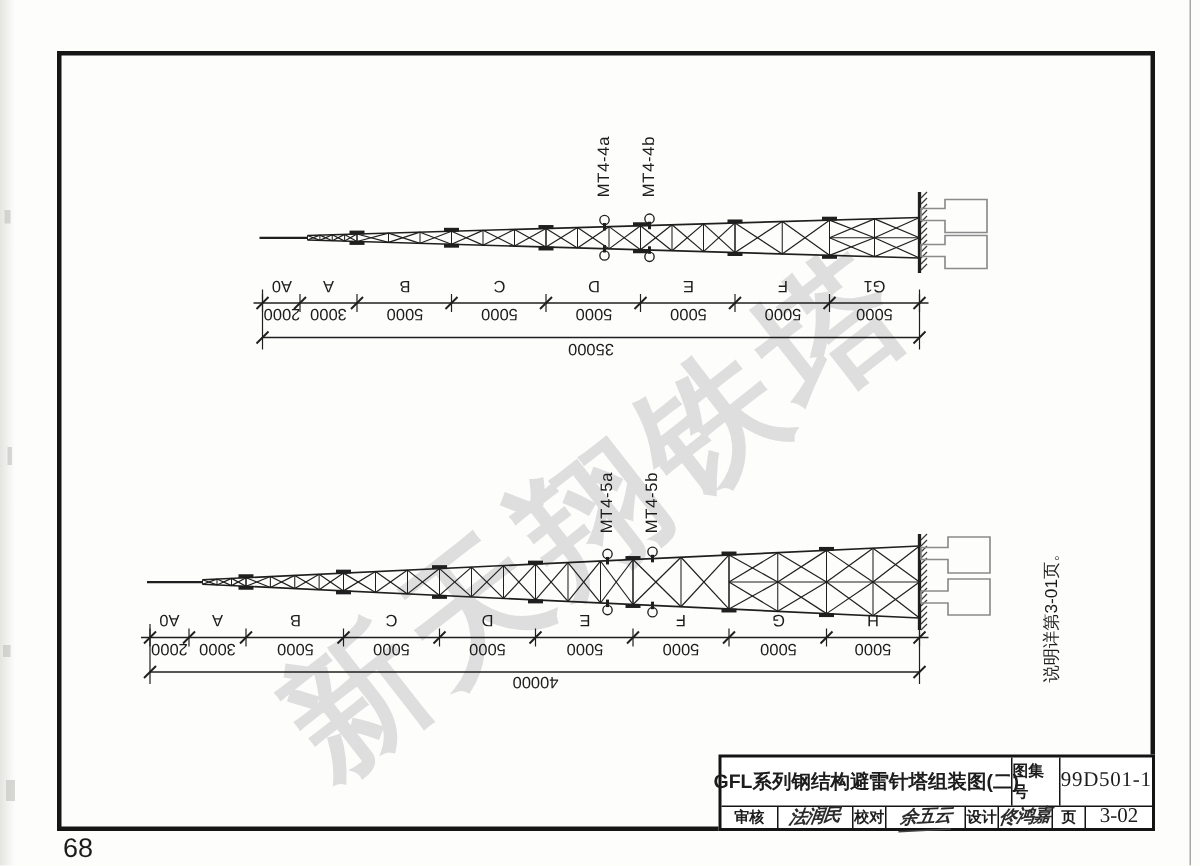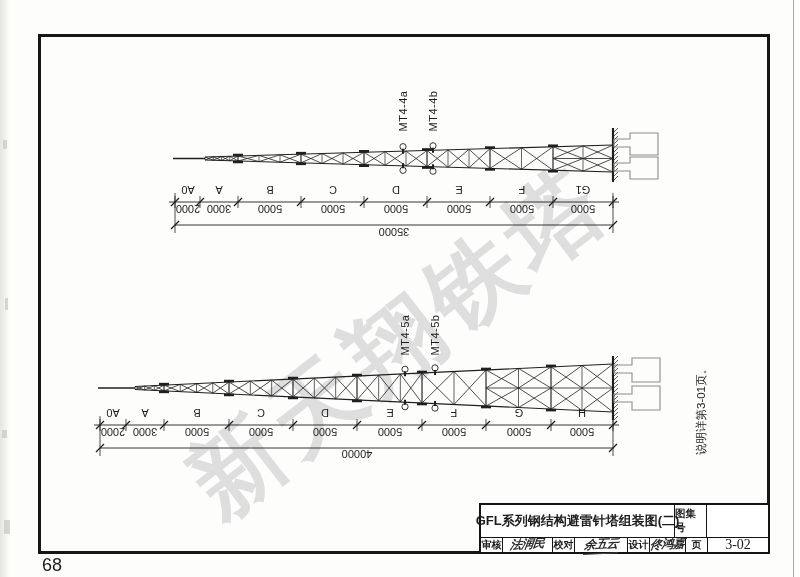--- a/index.html
+++ b/index.html
@@ -390,23 +390,24 @@
       <div class="mtlabel" style="left: 405px; top: 335px;">MT4-5a</div>
       <div class="mtlabel" style="left: 435px; top: 335px;">MT4-5b</div>
     </div>
 
   <div id="side-note">说明详第3-01页。</div>
 
   <div id="title-block">
     <div class="tb-row top">
       <div id="tb-title" class="tb-cell br">GFL系列钢结构避雷针塔组装图(二)</div>
       <div id="tb-atlas-label" class="tb-cell br">图集号</div>
+      <div id="tb-atlas-no" class="tb-cell">99D501-1</div>
     </div>
     <div class="tb-row bottom">
-      <div class="tb-cell br tb-lab" style="width:22px;">审核</div>
+      <div class="tb-cell br tb-lab" style="width:38px;">审核</div>
       <div class="tb-cell br" style="width:50px;">
           <span class="sig">法润民</span>
         </div>
       <div class="tb-cell br tb-lab" style="width:22px;">校对</div>
       <div class="tb-cell br" style="width:53px;">
           <span class="sig u">余五云</span>
         </div>
       <div class="tb-cell br tb-lab" style="width:22px;">设计</div>
       <div class="tb-cell br" style="width:36px;">
           <span class="sig">佟鸿嘉</span>

